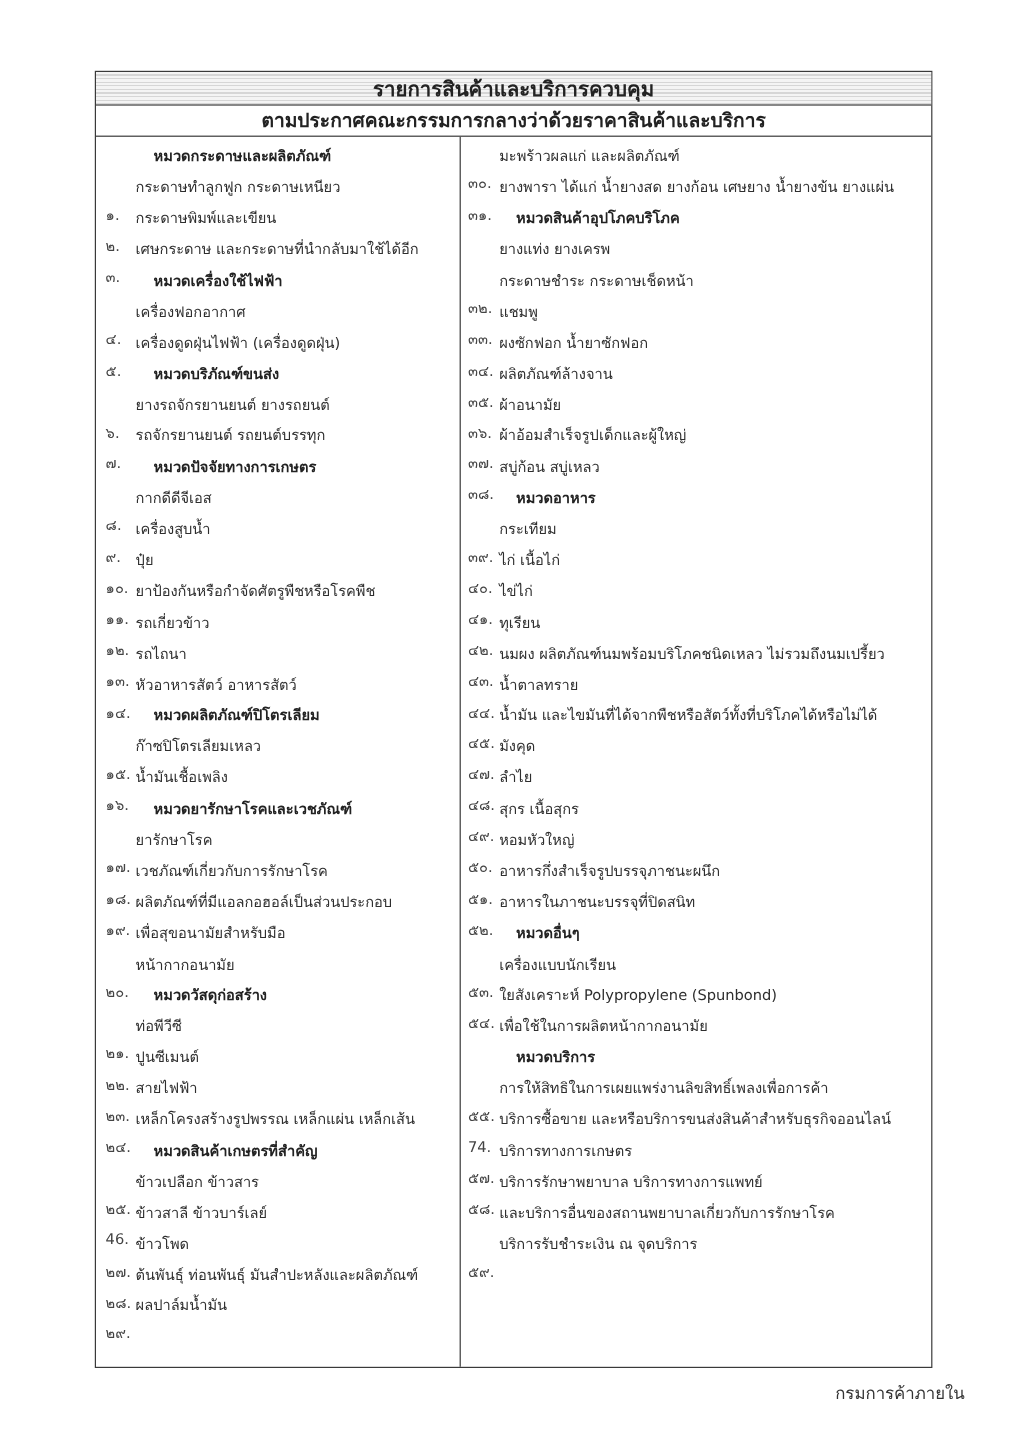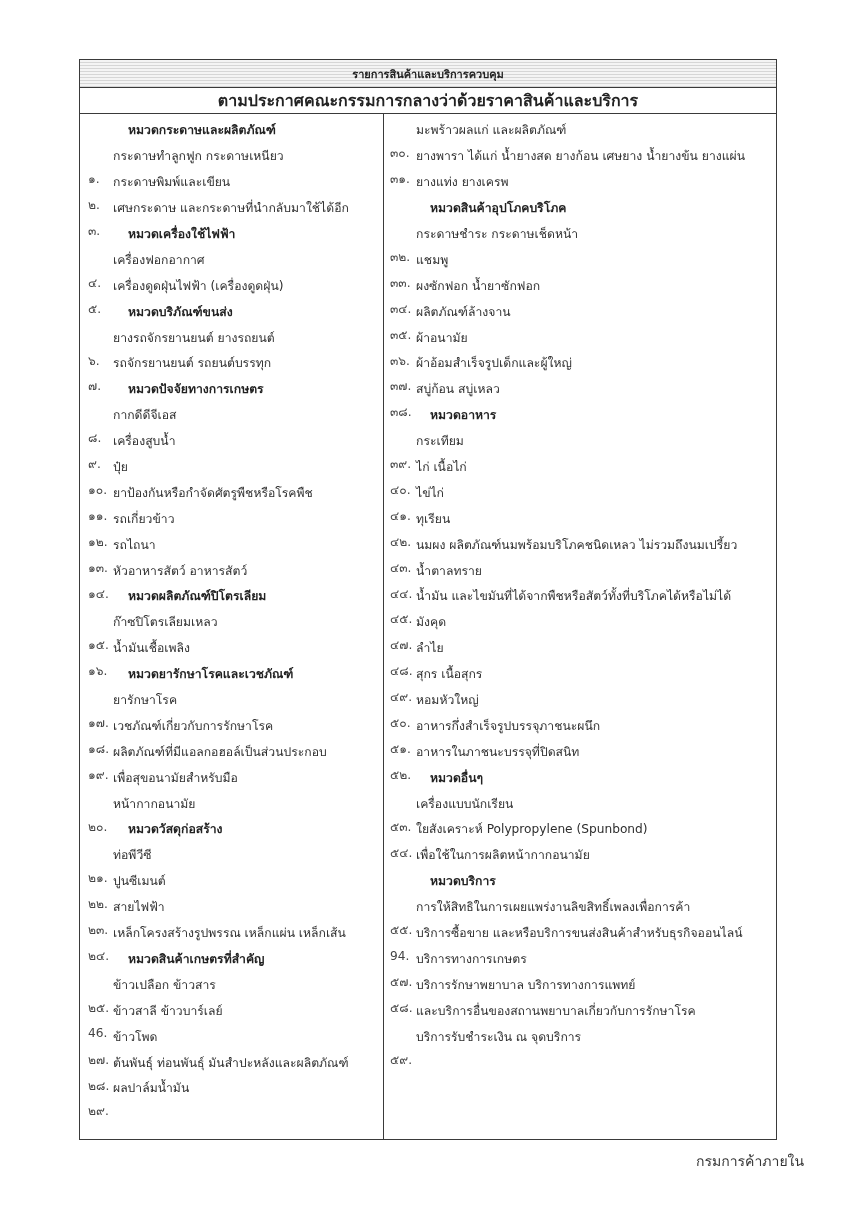--- a/index.html
+++ b/index.html
@@ -5,21 +5,21 @@
   html, body { margin: 0; padding: 0; background: #ffffff; }
   body { width: 850px; height: 1208px; position: relative; font-family: "DejaVu Sans", sans-serif; color: #2a2a2a; overflow: hidden; }
   .table {
     position: absolute; left: 79px; top: 59px; width: 698px; height: 1081px;
     border: 1.5px solid #3a3a3a; box-sizing: border-box;
   }
   .hdr1 {
     height: 28px; border-bottom: 1.5px solid #3a3a3a; box-sizing: border-box;
     background: repeating-linear-gradient(180deg, #f4f4f4 0px, #f4f4f4 2px, #d6d6d6 2px, #d6d6d6 3px);
     display: flex; align-items: center; justify-content: center;
-    font-size: 11px; font-weight: bold; color: #222;
+    font-size: 17px; font-weight: bold; color: #222;
   }
   .hdr2 {
     height: 26px; border-bottom: 1.5px solid #3a3a3a; box-sizing: border-box;
     display: flex; align-items: center; justify-content: center;
     font-size: 16px; font-weight: bold; color: #222;
   }
   .cols { position: absolute; top: 54px; left: 0; right: 0; bottom: 0; display: flex; }
   .col { box-sizing: border-box; padding-top: 3px; }
   .col.left { width: 304px; border-right: 1.5px solid #3a3a3a; }
   .col.right { flex: 1; }
@@ -192,24 +192,24 @@
     <div class="col right" id="col-right">
         <div class="row">
           <span class="num">๓๐.</span>
           <span class="txt">มะพร้าวผลแก่ และผลิตภัณฑ์</span>
         </div>
         <div class="row">
           <span class="num">๓๑.</span>
           <span class="txt">ยางพารา ได้แก่  น้ำยางสด ยางก้อน เศษยาง น้ำยางข้น ยางแผ่น</span>
         </div>
         <div class="row">
+          <span class="cat">หมวดสินค้าอุปโภคบริโภค</span>
+        </div>
+        <div class="row">
           <span class="txt cont">ยางแท่ง ยางเครพ</span>
-        </div>
-        <div class="row">
-          <span class="cat">หมวดสินค้าอุปโภคบริโภค</span>
         </div>
         <div class="row">
           <span class="num">๓๒.</span>
           <span class="txt">กระดาษชำระ กระดาษเช็ดหน้า</span>
         </div>
         <div class="row">
           <span class="num">๓๓.</span>
           <span class="txt">แชมพู</span>
         </div>
         <div class="row">
@@ -302,21 +302,21 @@
           <span class="txt cont">เพื่อใช้ในการผลิตหน้ากากอนามัย</span>
         </div>
         <div class="row">
           <span class="cat">หมวดบริการ</span>
         </div>
         <div class="row">
           <span class="num">๕๕.</span>
           <span class="txt">การให้สิทธิในการเผยแพร่งานลิขสิทธิ์เพลงเพื่อการค้า</span>
         </div>
         <div class="row">
-          <span class="num">94.</span>
+          <span class="num">74.</span>
           <span class="txt">บริการซื้อขาย และหรือบริการขนส่งสินค้าสำหรับธุรกิจออนไลน์</span>
         </div>
         <div class="row">
           <span class="num">๕๗.</span>
           <span class="txt">บริการทางการเกษตร</span>
         </div>
         <div class="row">
           <span class="num">๕๘.</span>
           <span class="txt">บริการรักษาพยาบาล บริการทางการแพทย์</span>
         </div>

